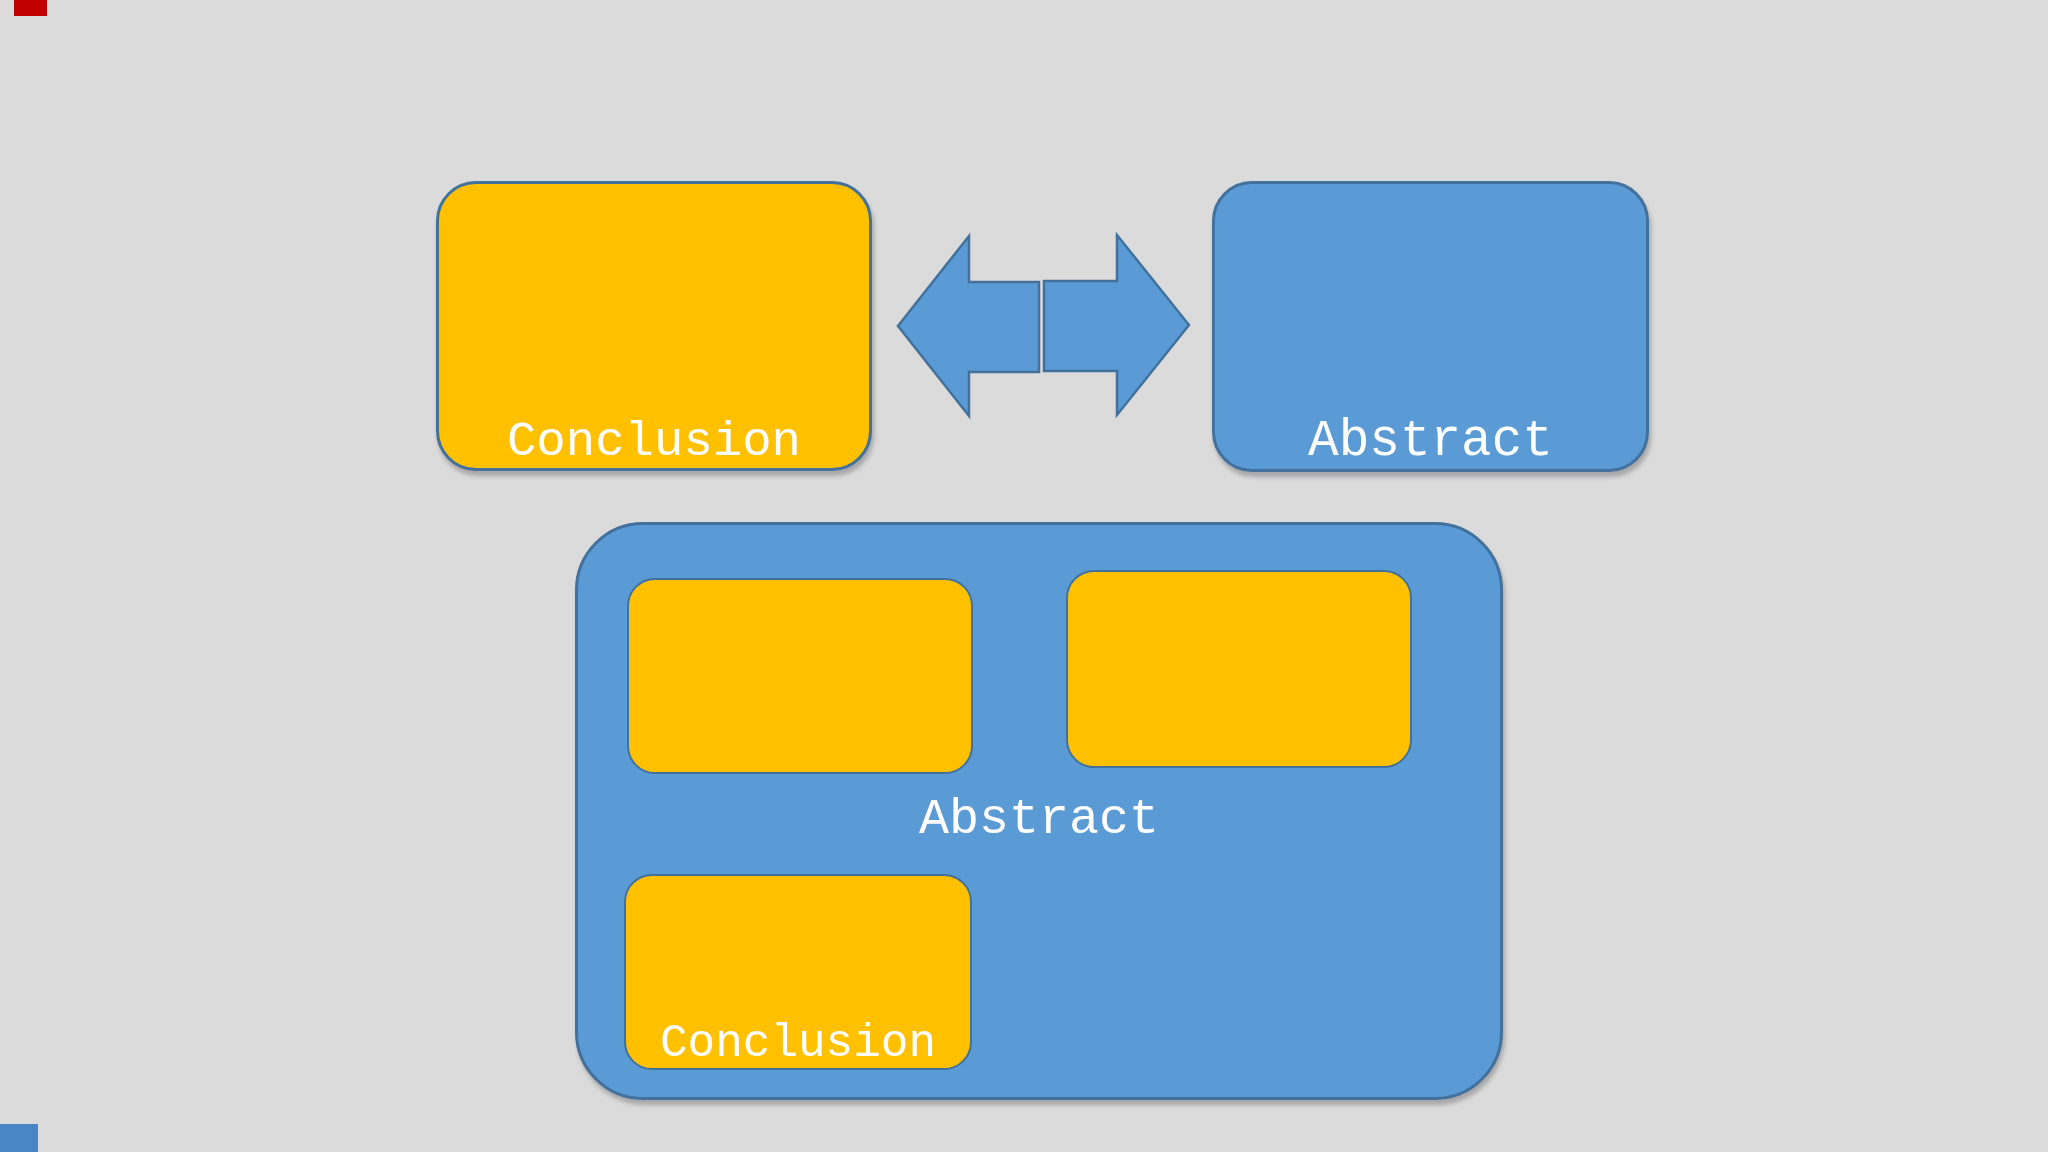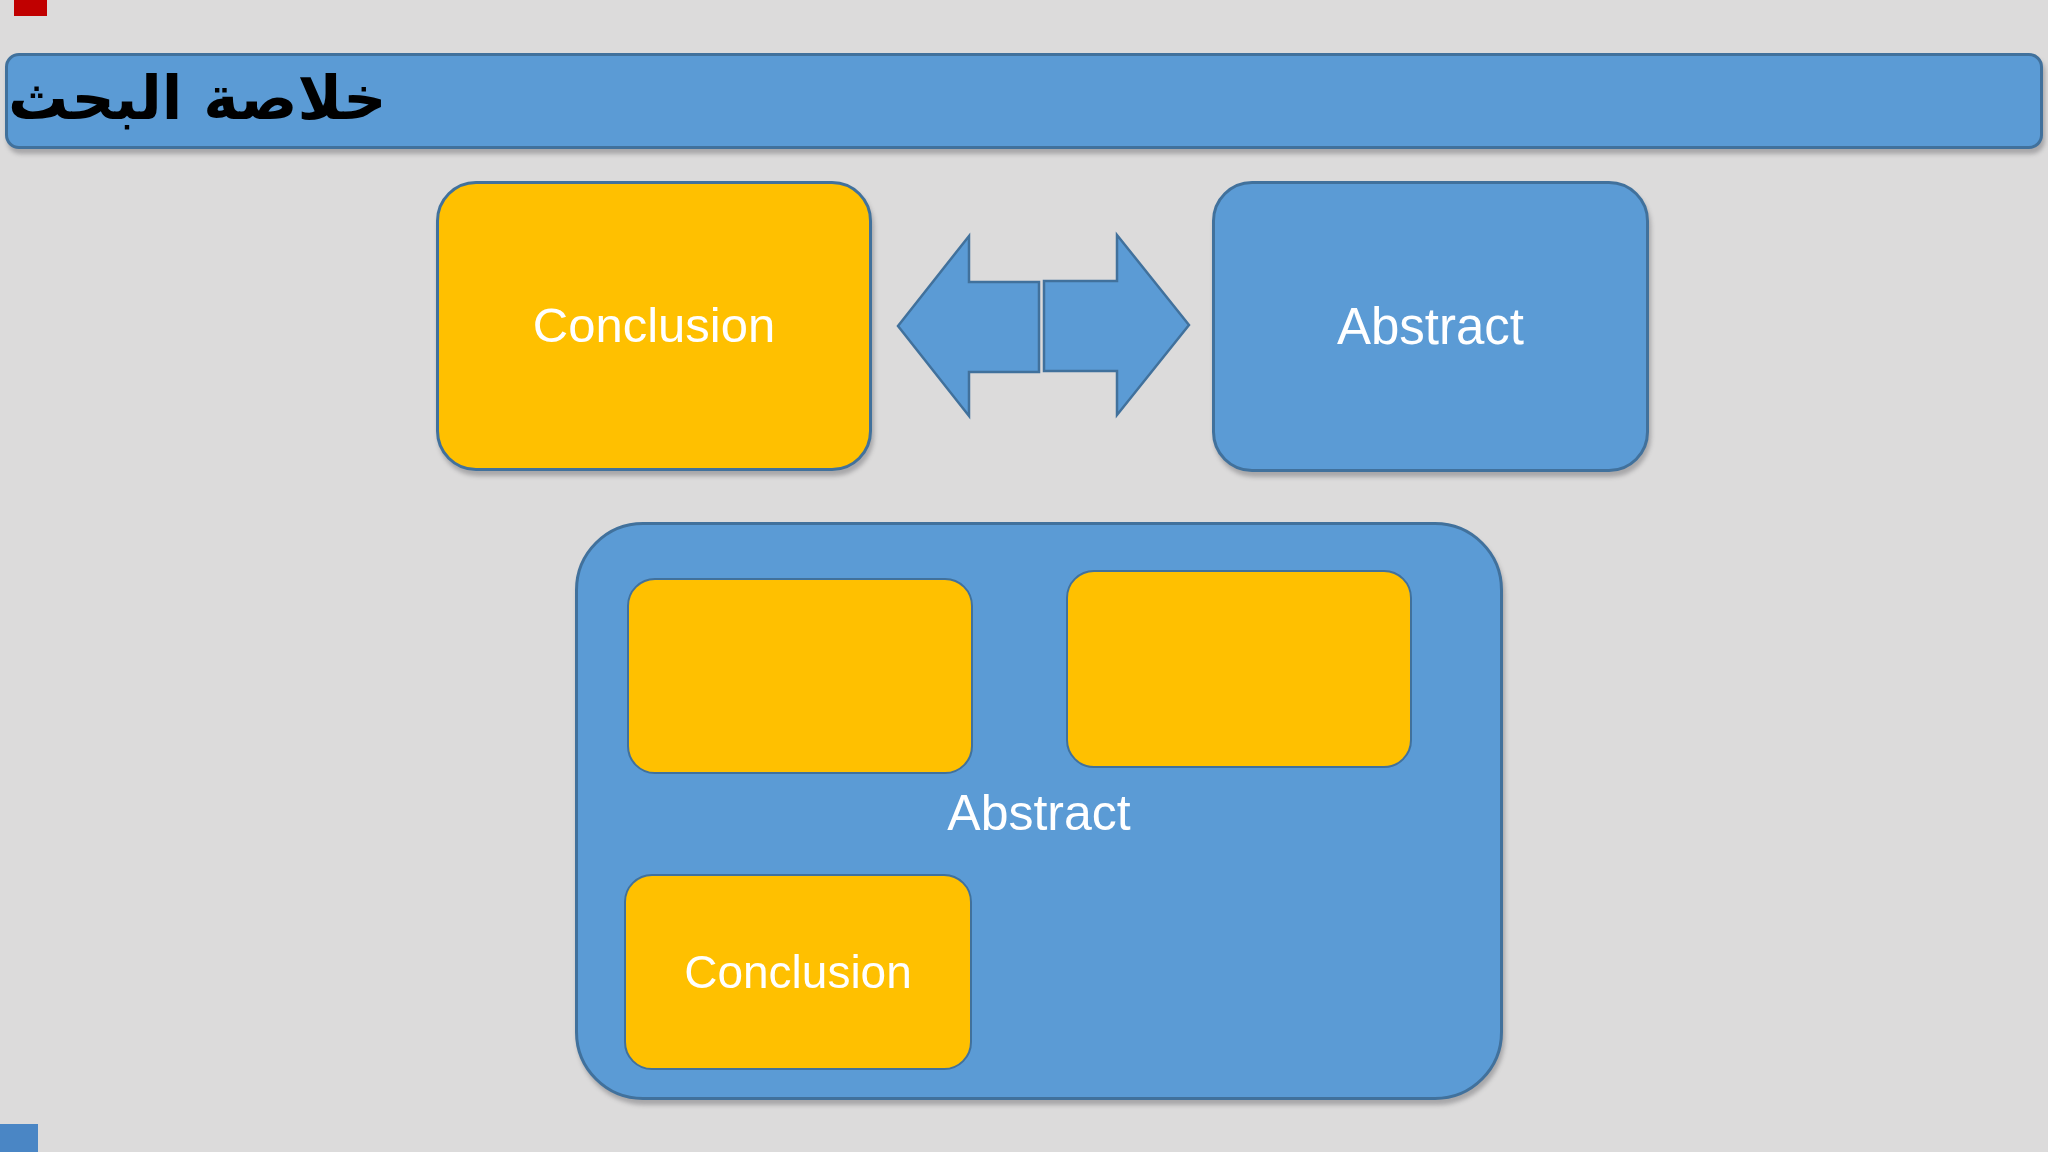--- a/index.html
+++ b/index.html
@@ -7,23 +7,23 @@
     position:relative;width:2048px;height:1152px;overflow:hidden;
     background:var(--bg,#DCDBDB);
     font-family:"Liberation Sans",sans-serif;
   }
   .shape{position:absolute;box-sizing:border-box;}
   .rounded{border-style:solid;}
   .blue-fill{background:var(--shape-blue,#5B9BD5);border-color:var(--shape-border,#41719C);}
   .yellow-fill{background:var(--shape-yellow,#FFC000);border-color:var(--shape-border,#41719C);}
   .soft-shadow{box-shadow:2px 5px 4px rgba(90,90,95,0.40);}
   .label{
-    display:flex;align-items:center;justify-content:center;
+    display:flex;align-items:flex-end;justify-content:center;
     color:var(--label-text,#FFFFFF);
-    font-family:Liberation Sans, sans-serif;
+    font-family:Liberation Mono, monospace;
     line-height:1.05;white-space:nowrap;
   }
   
   .title-bar{
     left:5px;top:53px;width:2038px;height:96px;border-radius:14px;
     border-width:3px;
     display:flex;align-items:center;justify-content:flex-end;
     direction:rtl;
   }
   .title-text{
@@ -50,23 +50,20 @@
   .mark-bottom-left{left:0;top:1124px;width:38px;height:28px;background:var(--mark-blue,#4A86C5);}
 </style>
 </head>
 <body>
 
 <div class="stage" style="--bg: #DCDBDB; --shape-blue: #5B9BD5; --shape-border: #41719C; --shape-yellow: #FFC000; --label-text: #FFFFFF; --title-text: #000000; --mark-red: #C00000; --mark-blue: #4A86C5;">
 
   <div class="shape mark-top-left"></div>
   <div class="shape mark-bottom-left"></div>
 
-  <div class="shape rounded blue-fill soft-shadow title-bar">
-    <div class="title-text">خلاصة البحث</div>
-  </div>
 
   <div class="shape rounded yellow-fill soft-shadow label conclusion-top">
     <span>Conclusion</span>
   </div>
 
   <div class="shape arrow-wrap">
     <svg viewBox="0 0 296 186" xmlns="http://www.w3.org/2000/svg">
       <polygon class="arrow-poly" points="2,94 73,4 73,50 143,50 143,140 73,140 73,184"></polygon>
       <polygon class="arrow-poly" points="293,93 221,3 221,49 148,49 148,139 221,139 221,183"></polygon>
     </svg>

